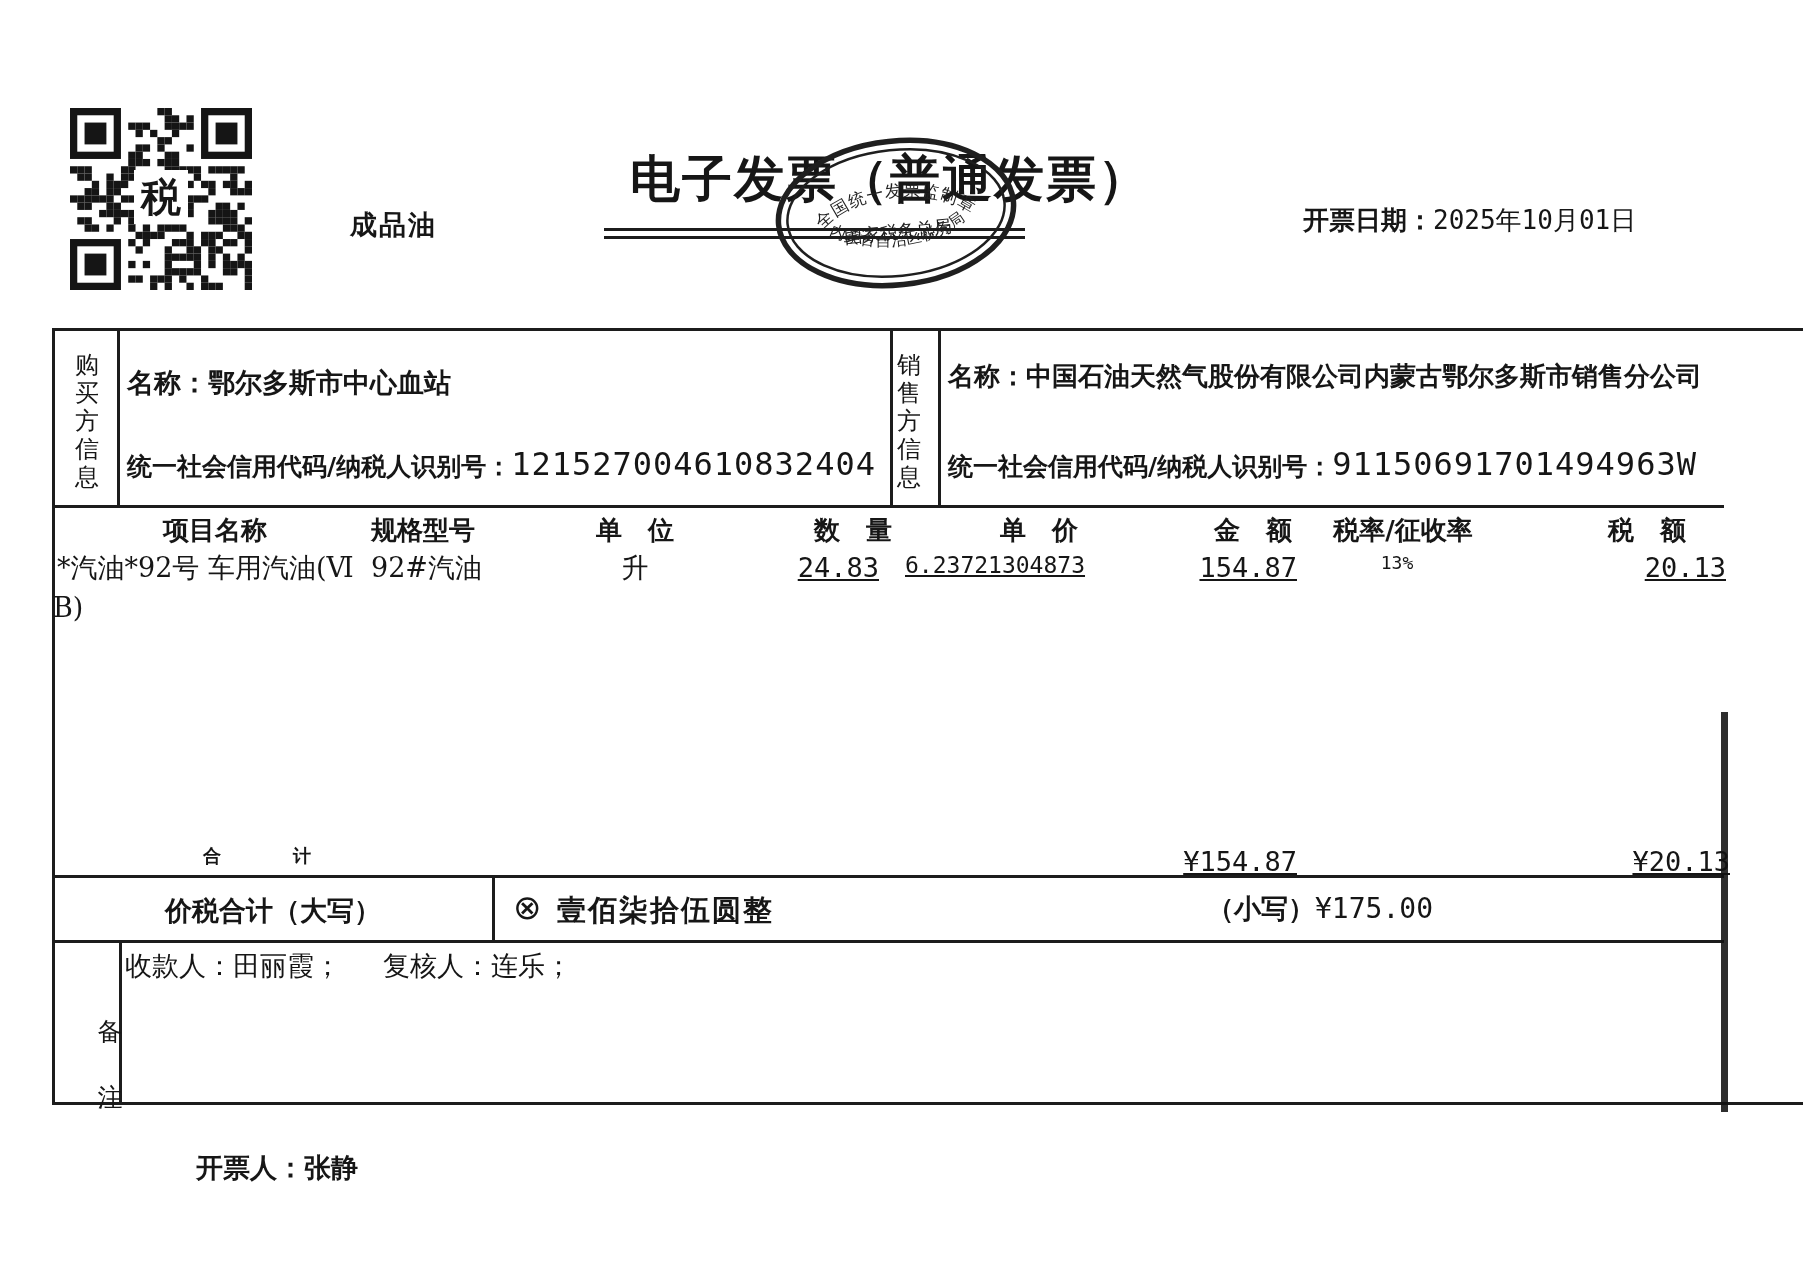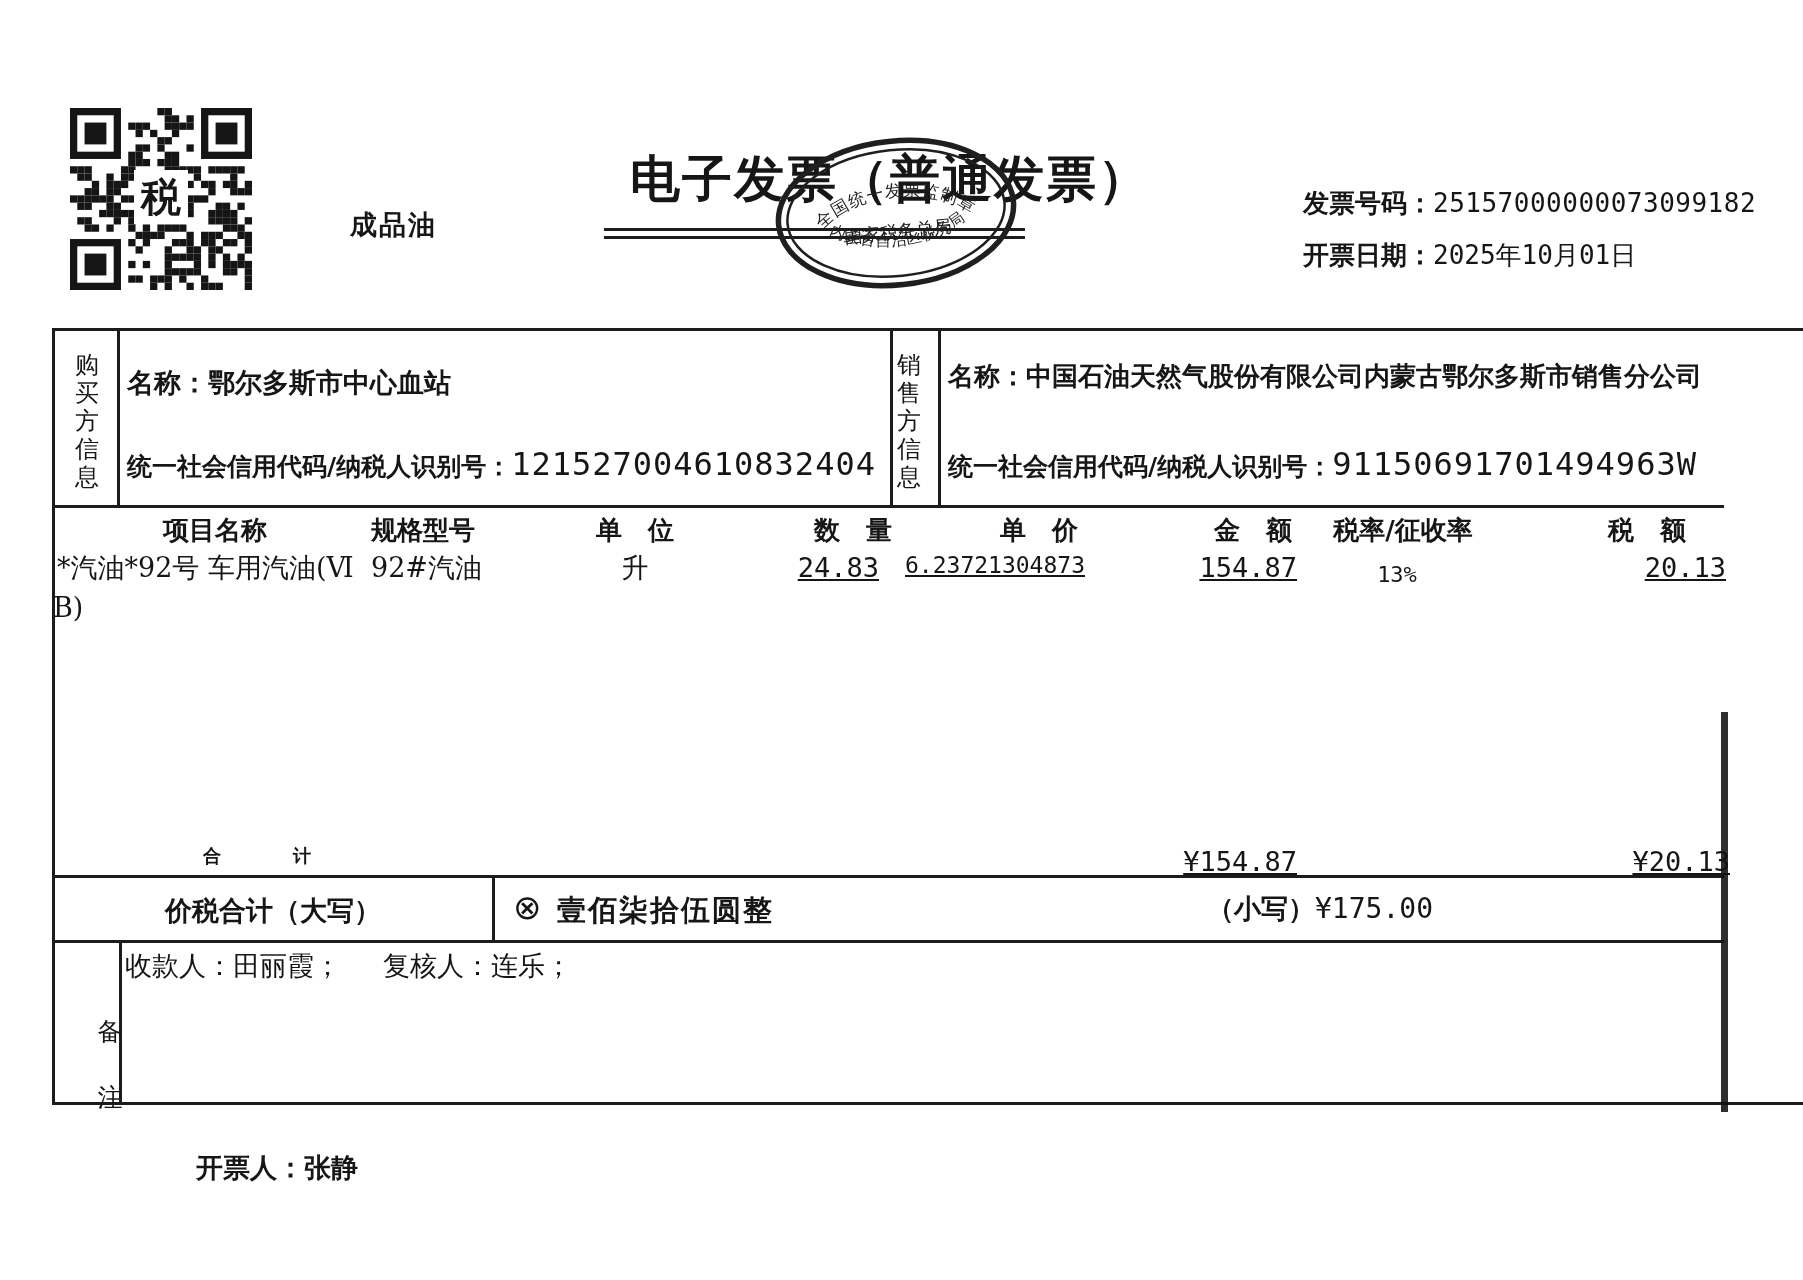--- a/index.html
+++ b/index.html
@@ -246,23 +246,20 @@
       </text>
       <text x="124" y="102" text-anchor="middle" font-size="18">国家税务总局</text>
       <text font-size="15.5" letter-spacing="0.5">
         <textPath href="#arcBottom" startOffset="50%" text-anchor="middle">内蒙古自治区税务局</textPath>
       </text>
     </g>
   </svg>
 </div>
 
 <div class="abs" style="left:1303px;top:186px;">
-  <div style="white-space:nowrap;">
-    <span class="cn" style="font-size:26px;font-weight:bold;">发票号码：</span><span class="num" style="font-size:26px;letter-spacing:0.5px;">25157000000073099182</span>
-  </div>
   <div style="white-space:nowrap;margin-top:17px;">
     <span class="cn" style="font-size:26px;font-weight:bold;">开票日期：</span><span class="num cn" style="font-size:26px;">2025年10月01日</span>
   </div>
 </div>
 
 <div id="invoice-table">
 
   <div class="hline" style="left:0;top:174px;width:1669px;"></div>
   <div class="hline" style="left:0;top:544px;width:1669px;"></div>
   <div class="hline" style="left:0;top:609px;width:1669px;"></div>
@@ -300,21 +297,21 @@
   <div class="abs cn center" style="left:1248px;top:182px;width:200px;font-size:26px;font-weight:bold;">税率/征收率</div>
   <div class="abs cn center" style="left:1512px;top:182px;width:160px;font-size:26px;font-weight:bold;">税　额</div>
 
   <div class="abs cn" style="left:2px;top:219px;font-size:27px;white-space:nowrap;">*汽油*92号 车用汽油(Ⅵ</div>
   <div class="abs cn" style="left:-2px;top:261px;font-size:27px;">B)</div>
   <div class="abs cn" style="left:316px;top:219px;font-size:27px;white-space:nowrap;">92#汽油</div>
   <div class="abs cn center" style="left:500px;top:219px;width:160px;font-size:27px;">升</div>
   <div class="abs num right" style="left:668px;top:221px;width:156px;font-size:27px;">24.83</div>
   <div class="abs num right" style="left:850px;top:221px;width:180px;font-size:23px;">6.23721304873</div>
   <div class="abs num right" style="left:1098px;top:221px;width:144px;font-size:27px;">154.87</div>
-  <div class="abs num center" style="left:1268px;top:221px;width:148px;font-size:22px;margin-top:10px;">13%</div>
+  <div class="abs num center" style="left:1268px;top:221px;width:148px;font-size:18px;">13%</div>
   <div class="abs num right" style="left:1528px;top:221px;width:143px;font-size:27px;">20.13</div>
 
   <div class="abs cn" style="left:148px;top:513px;font-size:18px;font-weight:bold;white-space:nowrap;">合　　　　计</div>
   <div class="abs num right" style="left:1098px;top:515px;width:144px;font-size:27px;">¥154.87</div>
   <div class="abs num right" style="left:1532px;top:515px;width:143px;font-size:27px;">¥20.13</div>
 
   <div class="abs cn center" style="left:68px;top:562px;width:300px;font-size:27px;font-weight:bold;">价税合计（大写）</div>
   <div class="abs" style="left:458px;top:556px;font-size:34px;font-family:'DejaVu Sans',sans-serif;">⊗</div>
   <div class="abs cn" style="left:502px;top:560px;font-size:29px;font-weight:bold;letter-spacing:2px;white-space:nowrap;">壹佰柒拾伍圆整</div>
   <div class="abs" style="left:1152px;top:560px;white-space:nowrap;">

